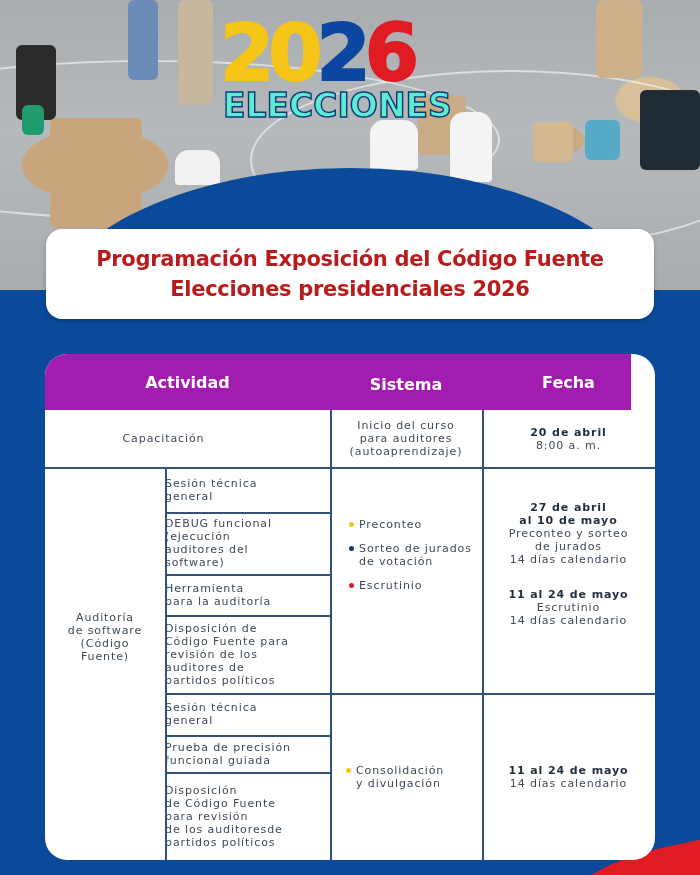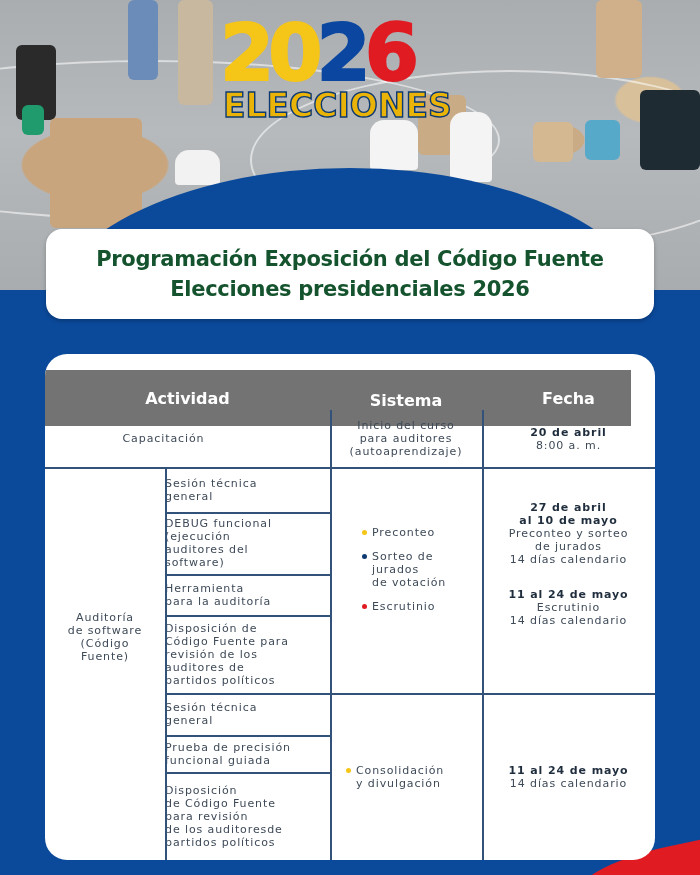--- a/index.html
+++ b/index.html
@@ -20,41 +20,41 @@
   .figure { position: absolute; border-radius: 6px; }
 
   
   .logo { position: absolute; left: 210px; top: 14px; width: 290px; height: 110px; }
   .logo-year { position: absolute; top: 0; left: 10px; font-family: "DejaVu Sans", sans-serif; font-weight: 900; font-size: 78px; line-height: 78px; letter-spacing: -6px; }
   .logo-year span { display: inline-block; -webkit-text-stroke: 2px currentColor; }
   .y2a { color: #f5c518; }
   .y0 { color: #f5c518; }
   .y2b { color: #0b47a0; }
   .y6 { color: #e01b22; }
-  .logo-word { position: absolute; left: 13px; top: 72px; font-weight: 900; font-size: 33px; letter-spacing: 0px; color: #eab308; -webkit-text-stroke: 1.4px #0d3a72; }
+  .logo-word { position: absolute; left: 13px; top: 72px; font-weight: 900; font-size: 33px; letter-spacing: 0px; color: #5eead4; -webkit-text-stroke: 1.4px #0d3a72; }
 
   
   .dome { position: absolute; left: 40px; top: 168px; width: 620px; height: 760px; border-radius: 50% 50% 0 0 / 160px 160px 0 0; background: #0b4a9b; }
   .dome-wide { position: absolute; left: 0; top: 290px; width: 700px; height: 600px; background: #0b4a9b; }
   .red-swoosh { position: absolute; right: -40px; bottom: -30px; width: 170px; height: 55px; background: #e01b22; border-radius: 60% 0 0 0; transform: rotate(-12deg); }
 
   
   .title-card {
     position: absolute; left: 46px; top: 229px; width: 608px; height: 90px;
     background: #fff; border-radius: 16px; box-shadow: 0 2px 4px rgba(0,0,0,0.25);
     display: flex; flex-direction: column; align-items: center; justify-content: center;
   }
-  .title-card .line { font-family: "DejaVu Sans", sans-serif; font-weight: 700; font-size: 21px; line-height: 30px; color: #14532d; letter-spacing: -0.3px; }
+  .title-card .line { font-family: "DejaVu Sans", sans-serif; font-weight: 700; font-size: 21px; line-height: 30px; color: #b91c1c; letter-spacing: -0.3px; }
 
   
   .table {
     position: absolute; left: 45px; top: 354px; width: 610px; height: 506px;
     background: #fff; border-radius: 22px; overflow: hidden;
   }
-  .thead { position: absolute; left: 0; top: 16px; width: 586px; height: 56px; background: #737373; }
+  .thead { position: absolute; left: 0; top: 0; width: 586px; height: 56px; background: #a21caf; }
   .th { position: absolute; top: 0; height: 56px; display: flex; align-items: center; justify-content: center; color: #fff; font-weight: 700; font-size: 16px; }
   .cell { position: absolute; display: flex; align-items: center; color: #3e4a58; font-size: 11px; letter-spacing: 0.9px; line-height: 13px; }
   .cell.center { justify-content: center; }
   .cell.left { justify-content: flex-start; text-align: left; }
   .vline { position: absolute; width: 1.5px; background: #33527a; }
   .hline { position: absolute; height: 1.5px; background: #33527a; }
   .bold { font-weight: 700; color: #1f2d3d; }
   .fecha-block { display: flex; flex-direction: column; align-items: center; }
   .fecha-block .g { height: 22px; }
   .sys-list { display: flex; flex-direction: column; gap: 11px; padding-left: 16px; }
@@ -154,21 +154,21 @@
   <div class="cell left" style="left:120px; top:261px; width:165px; height:78px;">
     <div>
         <div>Disposición de</div>
         <div>Código Fuente para</div>
         <div>revisión de los</div>
         <div>auditores de</div>
         <div>partidos políticos</div>
       </div>
   </div>
 
-  <div class="cell" style="left:285px; top:131px; width:152px; height:168px; padding-left:16px;">
+  <div class="cell" style="left:285px; top:117px; width:152px; height:168px; padding-left:3px;">
     <div class="sys-list" style="padding-left:16px;">
       <div class="sys-item">
         <span class="dot" style="background:#f5c518;"></span>
         <div>
             <div>Preconteo</div>
           </div>
       </div>
       <div class="sys-item">
         <span class="dot" style="background:#0d3a72;"></span>
         <div>

